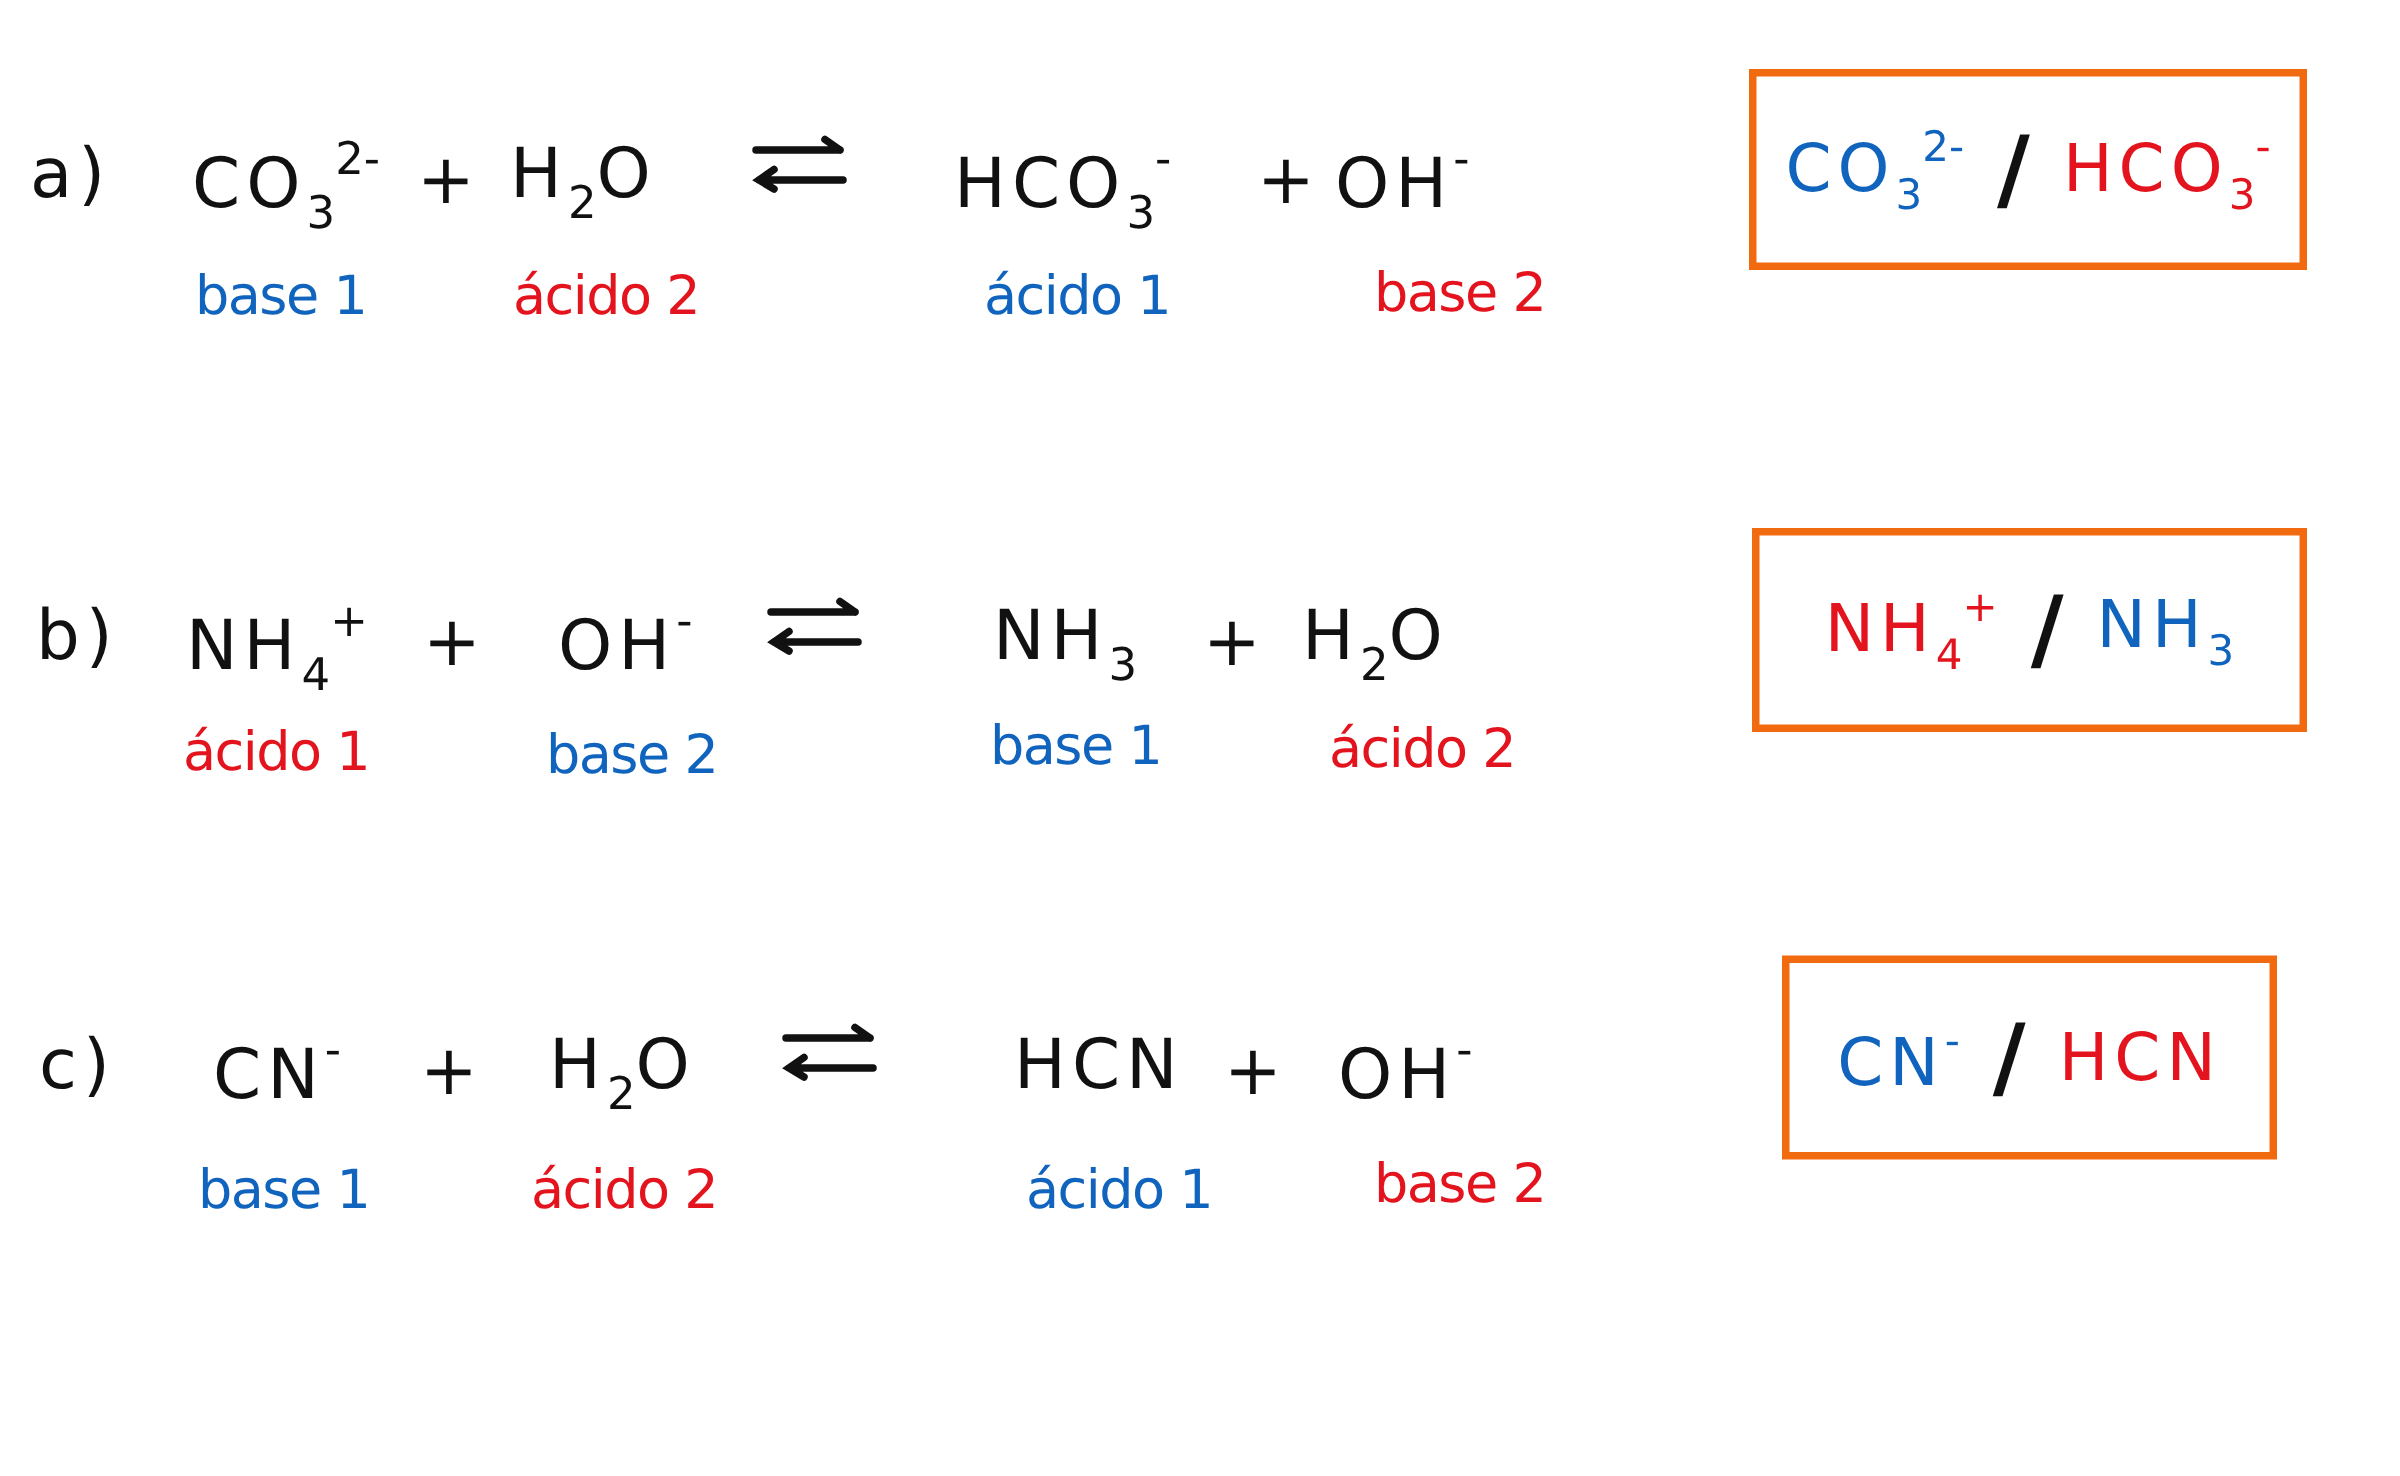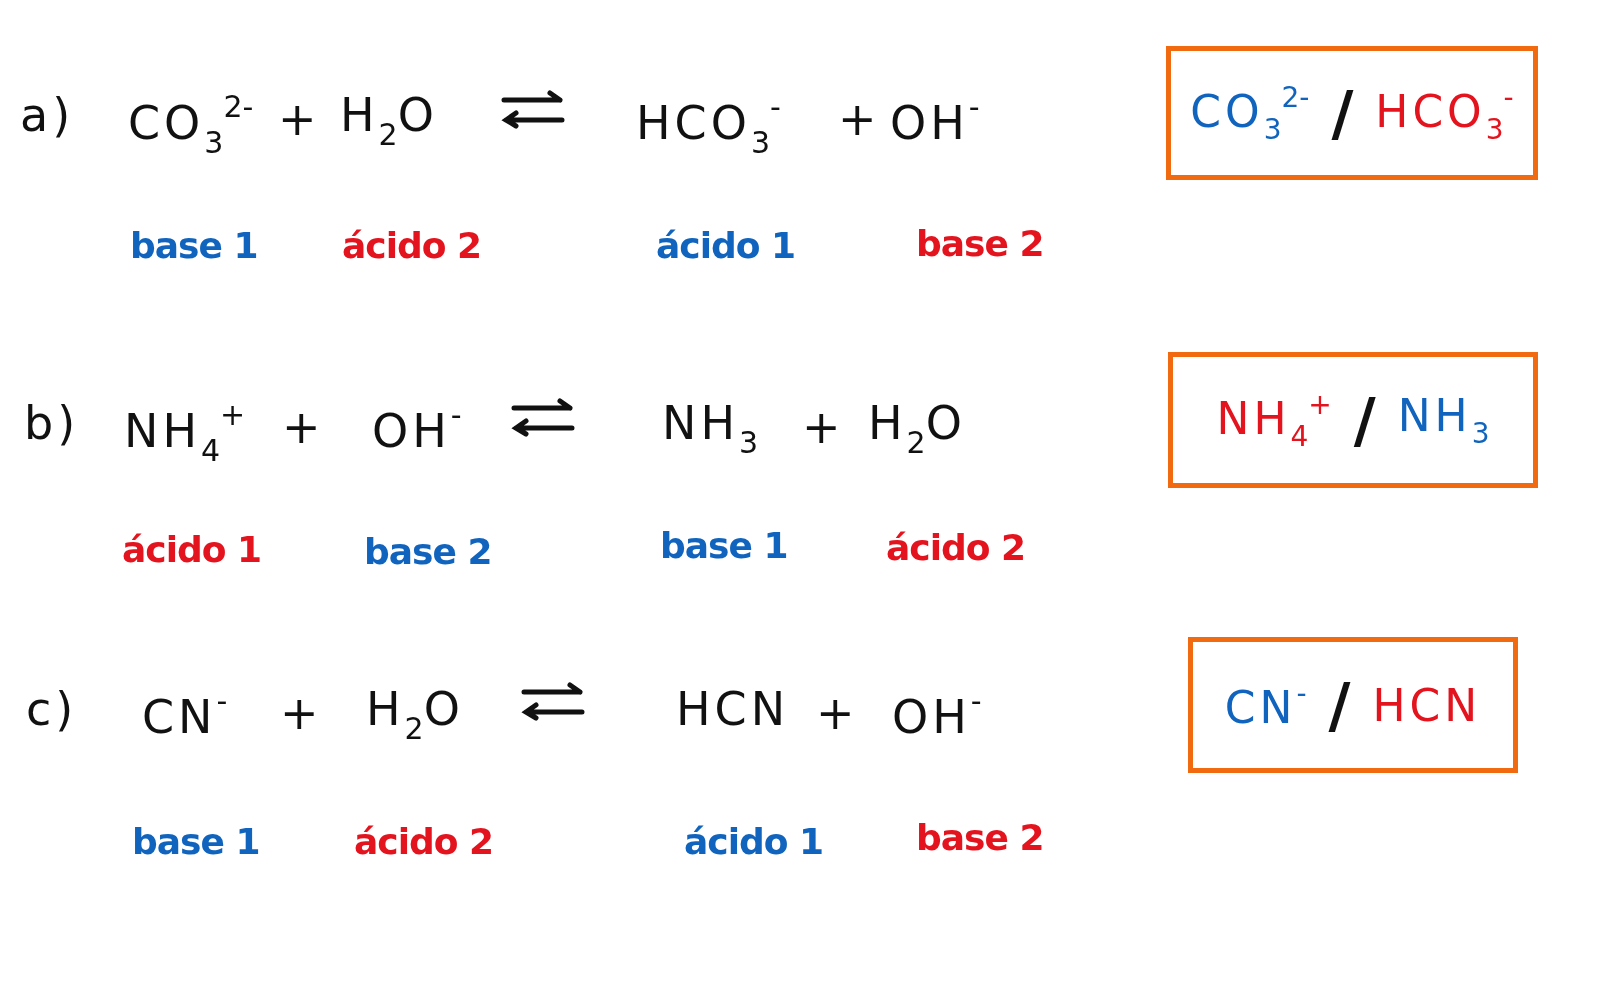--- a/index.html
+++ b/index.html
@@ -4,21 +4,21 @@
 <style>
   html, body { margin: 0; padding: 0; }
   body {
     width: 1600px; height: 984px; background: #ffffff; position: relative; overflow: hidden;
     font-family: "DejaVu Sans", sans-serif;
   }
   .abs { position: absolute; white-space: nowrap; }
   .chem { font-size: 46px; color: #111; letter-spacing: 4px; line-height: 1; }
   .chem sub { font-size: 30px; vertical-align: -14px; letter-spacing: 0; }
   .chem sup { font-size: 30px; vertical-align: 22px; letter-spacing: 0; }
-  .label { font-size: 36px; font-weight: bold; letter-spacing: -1px; line-height: 1; margin-top: 48px; }
+  .label { font-size: 36px; font-weight: normal; letter-spacing: -1px; line-height: 1; }
   .blue { color: #1164bd; }
   .red { color: #e3141e; }
   .box {
     position: absolute; border: 5px solid #f26a10; box-sizing: border-box;
     display: flex; align-items: center; justify-content: center;
   }
   .box .pair { font-size: 44px; letter-spacing: 4px; }
   .box sub { font-size: 28px; vertical-align: -12px; letter-spacing: 0; }
   .box sup { font-size: 28px; vertical-align: 20px; letter-spacing: 0; }
   .slash { font-size: 60px; margin: 0 22px; color: #111; font-weight: bold; }

